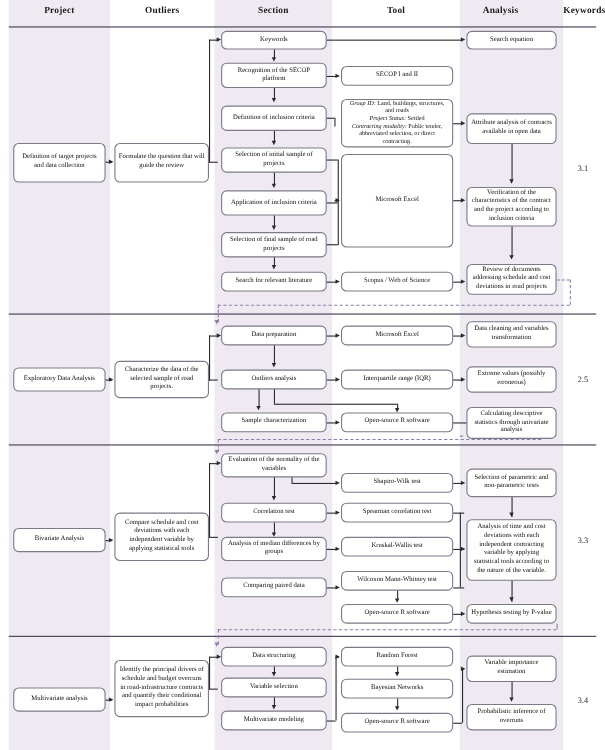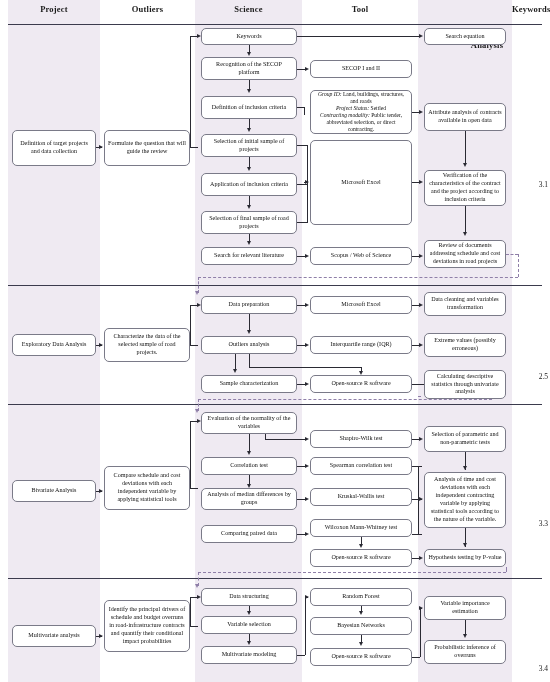--- a/index.html
+++ b/index.html
@@ -41,21 +41,21 @@
     line-height:1.30;
     padding:2px 3px;
     color:#111;
   }
   .box span{display:block;width:100%;}
   .box.tool-crit{font-size:5.6px;line-height:1.28;}
   .box.tool-crit i{font-style:italic;}
 
   
   .seclbl{
-    position:absolute;font-size:7.5px;text-align:right;width:36px;margin-top:32px;
+    position:absolute;font-size:7.5px;text-align:center;width:36px;
   }
 
   
   .ln{position:absolute;background:#2a2a33;}
   .ln.h{height:1.1px;}
   .ln.v{width:1.1px;}
 
   .arw{position:absolute;width:0;height:0;}
   .arw.r{border-top:2.6px solid transparent;border-bottom:2.6px solid transparent;border-left:4.2px solid #2a2a33;}
   .arw.d{border-left:2.6px solid transparent;border-right:2.6px solid transparent;border-top:4.2px solid #2a2a33;}
@@ -72,23 +72,23 @@
 
 <div id="root">
 
   <div class="band b1"></div>
   <div class="band b2"></div>
   <div class="band b3"></div>
 
   <div class="hdr">
     <div class="h" style="left:8px;width:92px;">Project</div>
     <div class="h" style="left:100px;width:95px;">Outliers</div>
-    <div class="h" style="left:195px;width:107px;">Science</div>
+    <div class="h" style="left:195px;width:107px;">Section</div>
     <div class="h" style="left:302px;width:116px;">Tool</div>
-    <div class="h" style="left:440px;width:94px;margin-top:36px;">Analysis</div>
+    <div class="h" style="left:408px;width:94px;">Analysis</div>
     <div class="h" style="left:512px;width:38px;">Keywords</div>
   </div>
   <div class="rule" style="top:24px;"></div>
 
   <div class="divider" style="top:285px;"></div>
   <div class="divider" style="top:404px;"></div>
   <div class="divider" style="top:578px;"></div>
 
   <div class="seclbl" style="left:512px;top:148px;">3.1</div>
 

